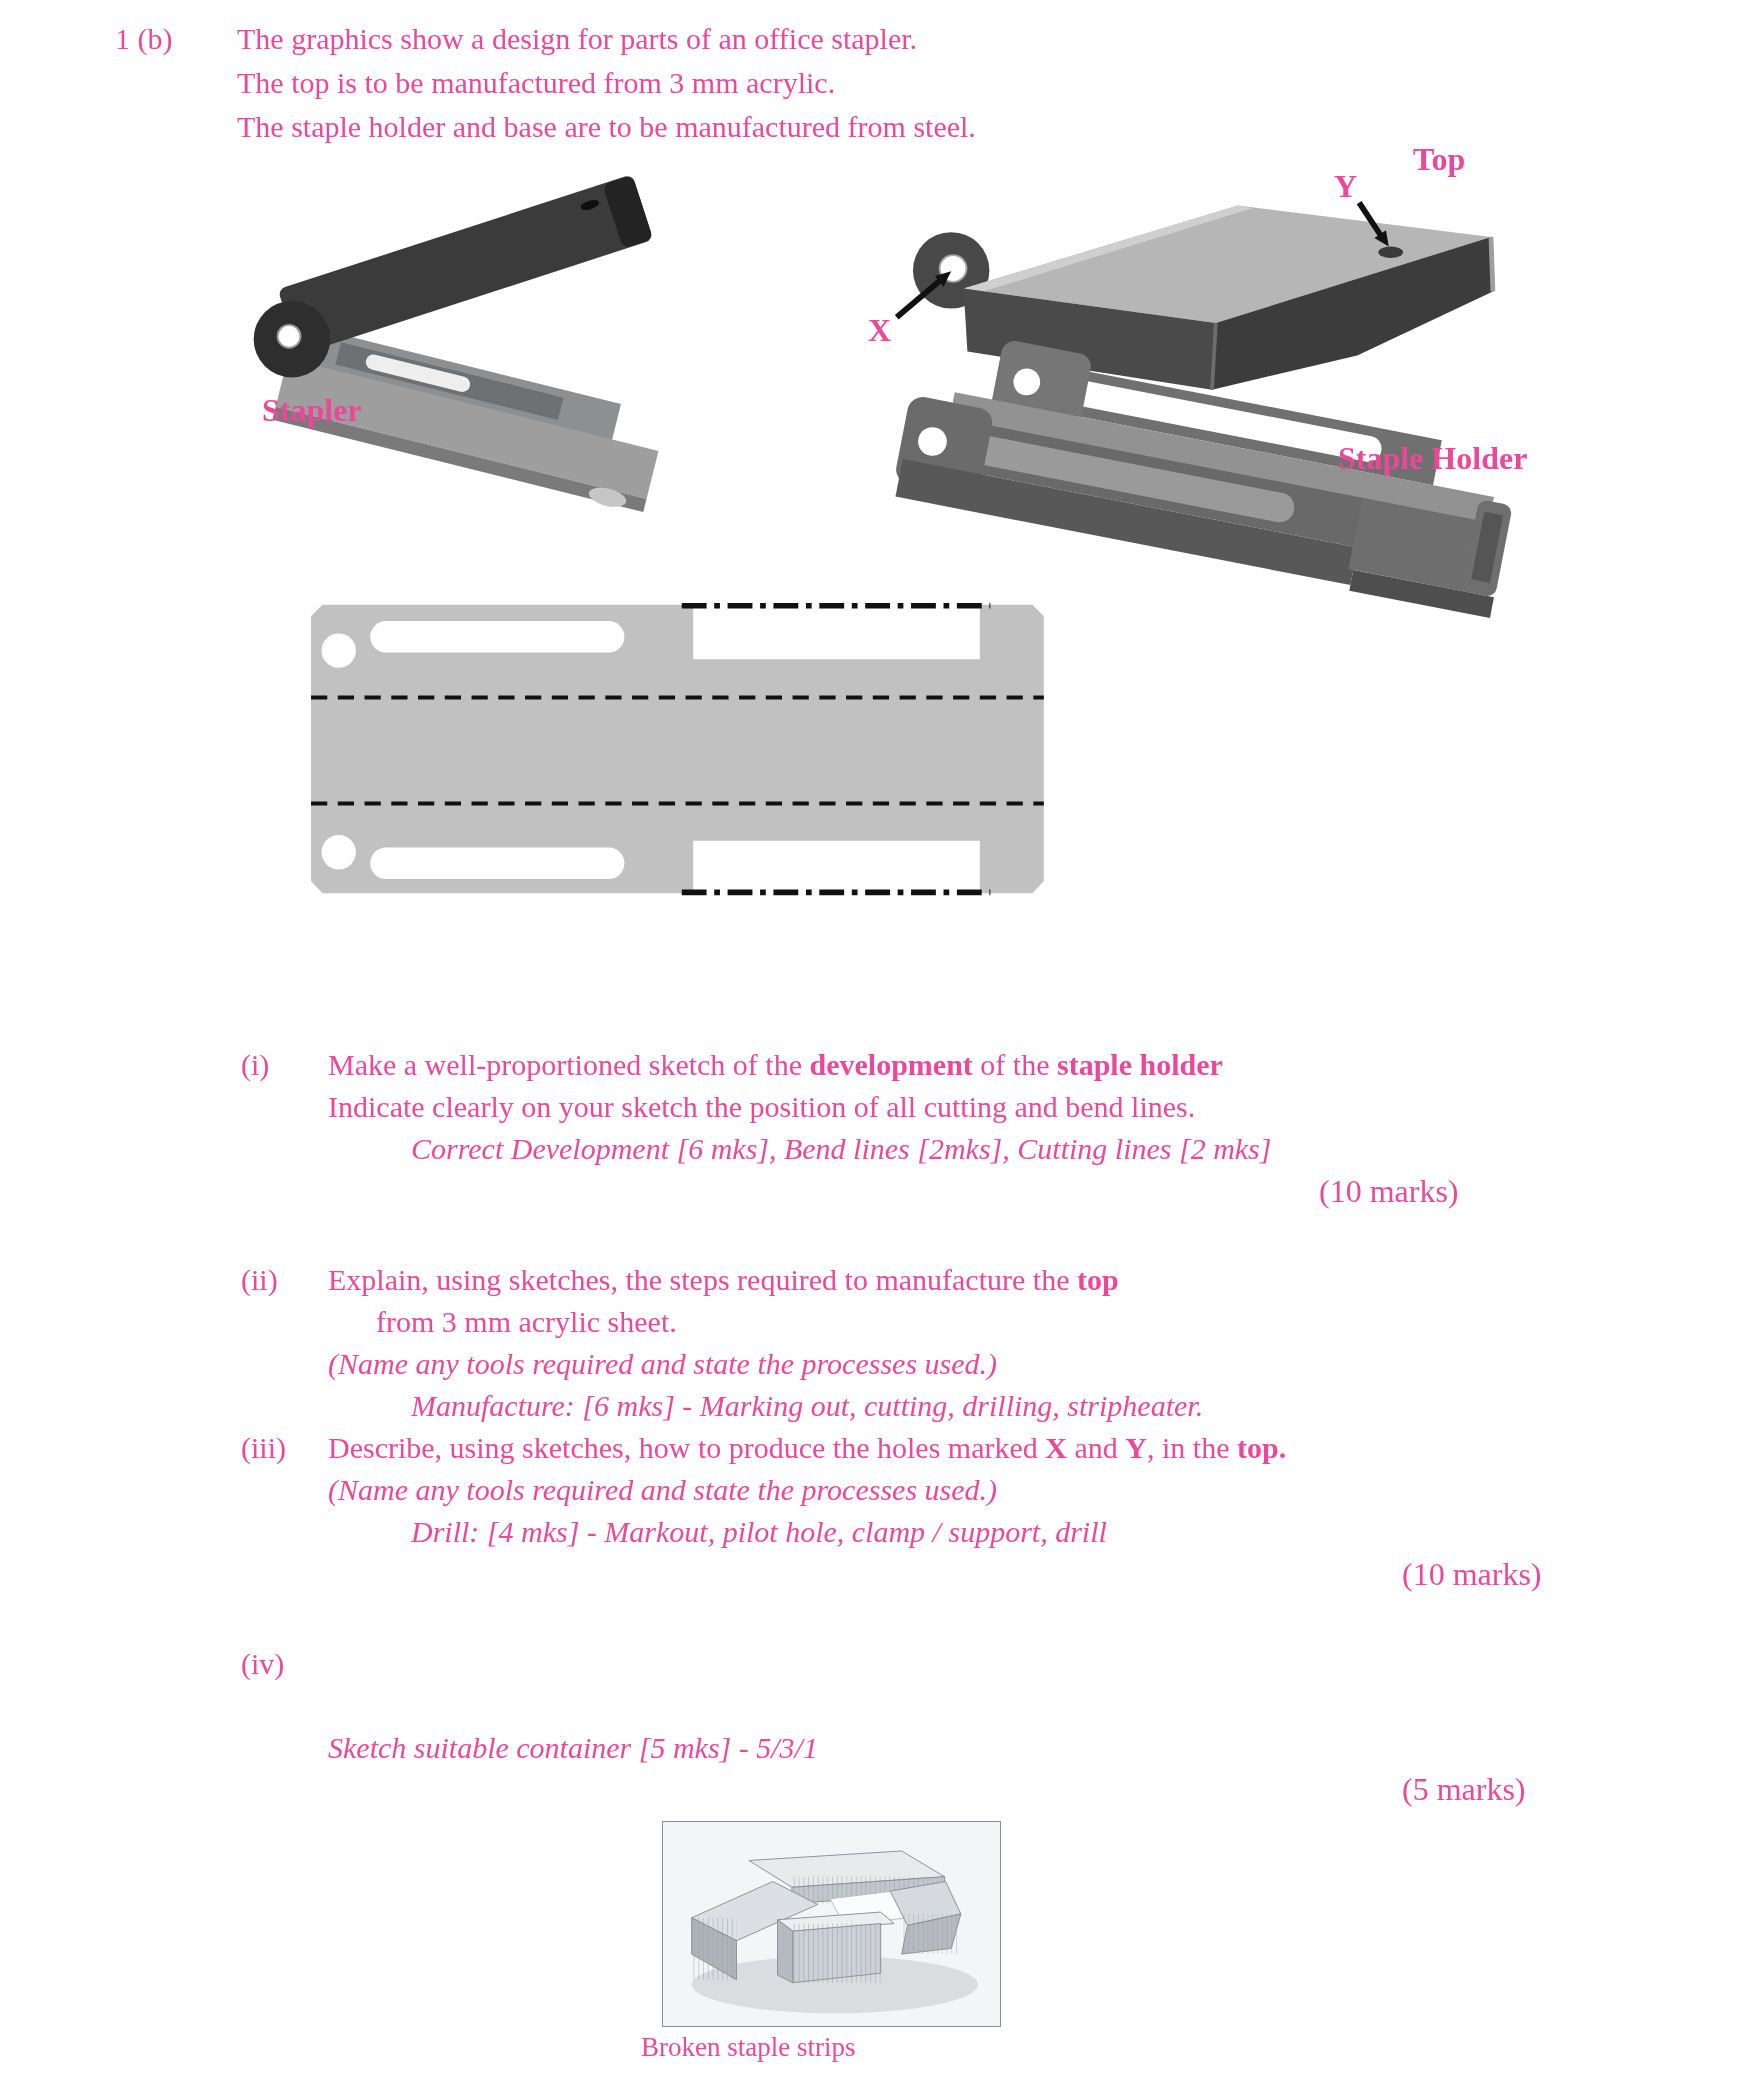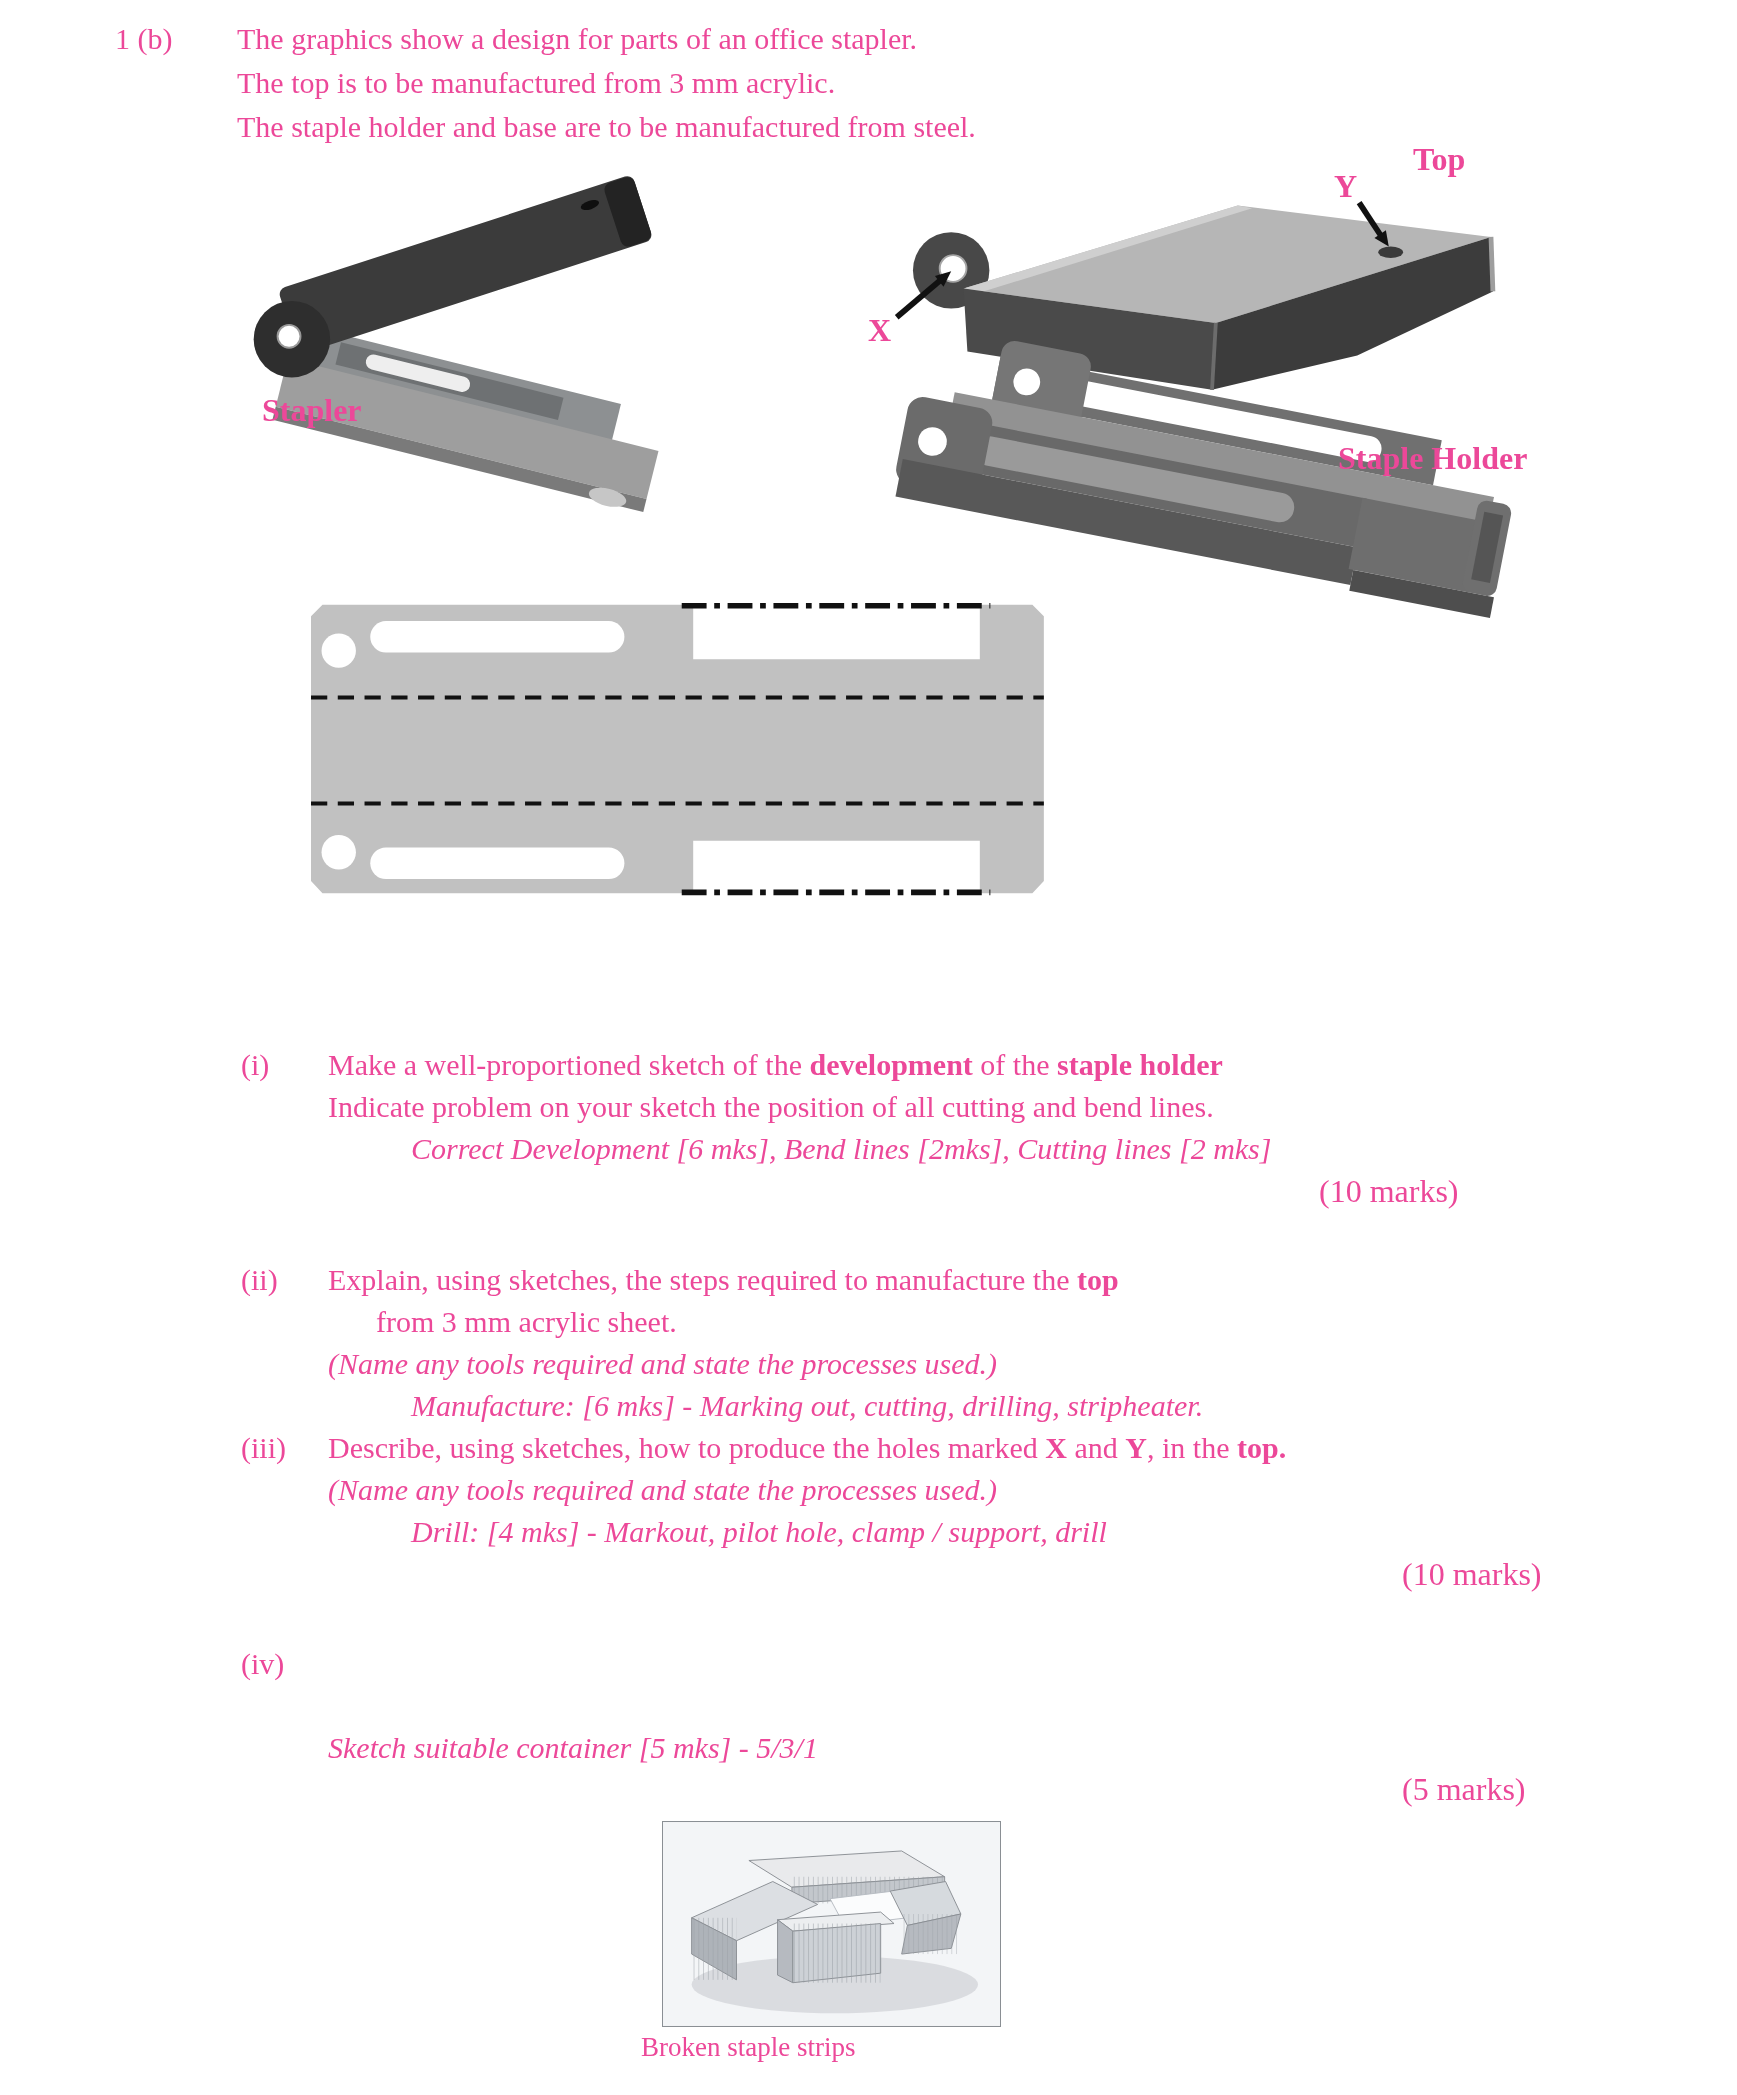--- a/index.html
+++ b/index.html
@@ -117,21 +117,21 @@
   </svg>
 
   <div class="abs figlabel" style="left:254px;top:392px;margin-left:8px;">Stapler</div>
   <div class="abs figlabel" style="left:1413px;top:141px;">Top</div>
   <div class="abs figlabel" style="left:1334px;top:168px;">Y</div>
   <div class="abs figlabel" style="left:868px;top:312px;">X</div>
   <div class="abs figlabel" style="left:1338px;top:440px;">Staple Holder</div>
 
   <div class="abs t" style="left:241px;top:1047px;">(i)</div>
   <div class="abs t" style="left:328px;top:1047px;"><span>Make a well-proportioned sketch of the </span><span class="b">development</span><span> of the </span><span class="b">staple holder</span></div>
-  <div class="abs t" style="left:328px;top:1089px;">Indicate problem on your sketch the position of all cutting and bend lines.</div>
+  <div class="abs t" style="left:328px;top:1089px;">Indicate clearly on your sketch the position of all cutting and bend lines.</div>
   <div class="abs t i" style="left:411px;top:1131px;">Correct Development [6 mks], Bend lines [2mks], Cutting lines [2 mks]</div>
   <div class="abs marks" style="left:1319px;top:1173px;">(10 marks)</div>
 
   <div class="abs t" style="left:241px;top:1262px;">(ii)</div>
   <div class="abs t" style="left:328px;top:1262px;"><span>Explain, using sketches, the steps required to manufacture the </span><span class="b">top</span></div>
   <div class="abs t" style="left:328px;top:1304px;margin-left:48px;">from 3 mm acrylic sheet.</div>
   <div class="abs t i" style="left:328px;top:1346px;">(Name any tools required and state the processes used.)</div>
   <div class="abs t i" style="left:411px;top:1388px;">Manufacture: [6 mks] - Marking out, cutting, drilling, stripheater.</div>
 
   <div class="abs t" style="left:241px;top:1430px;">(iii)</div>

